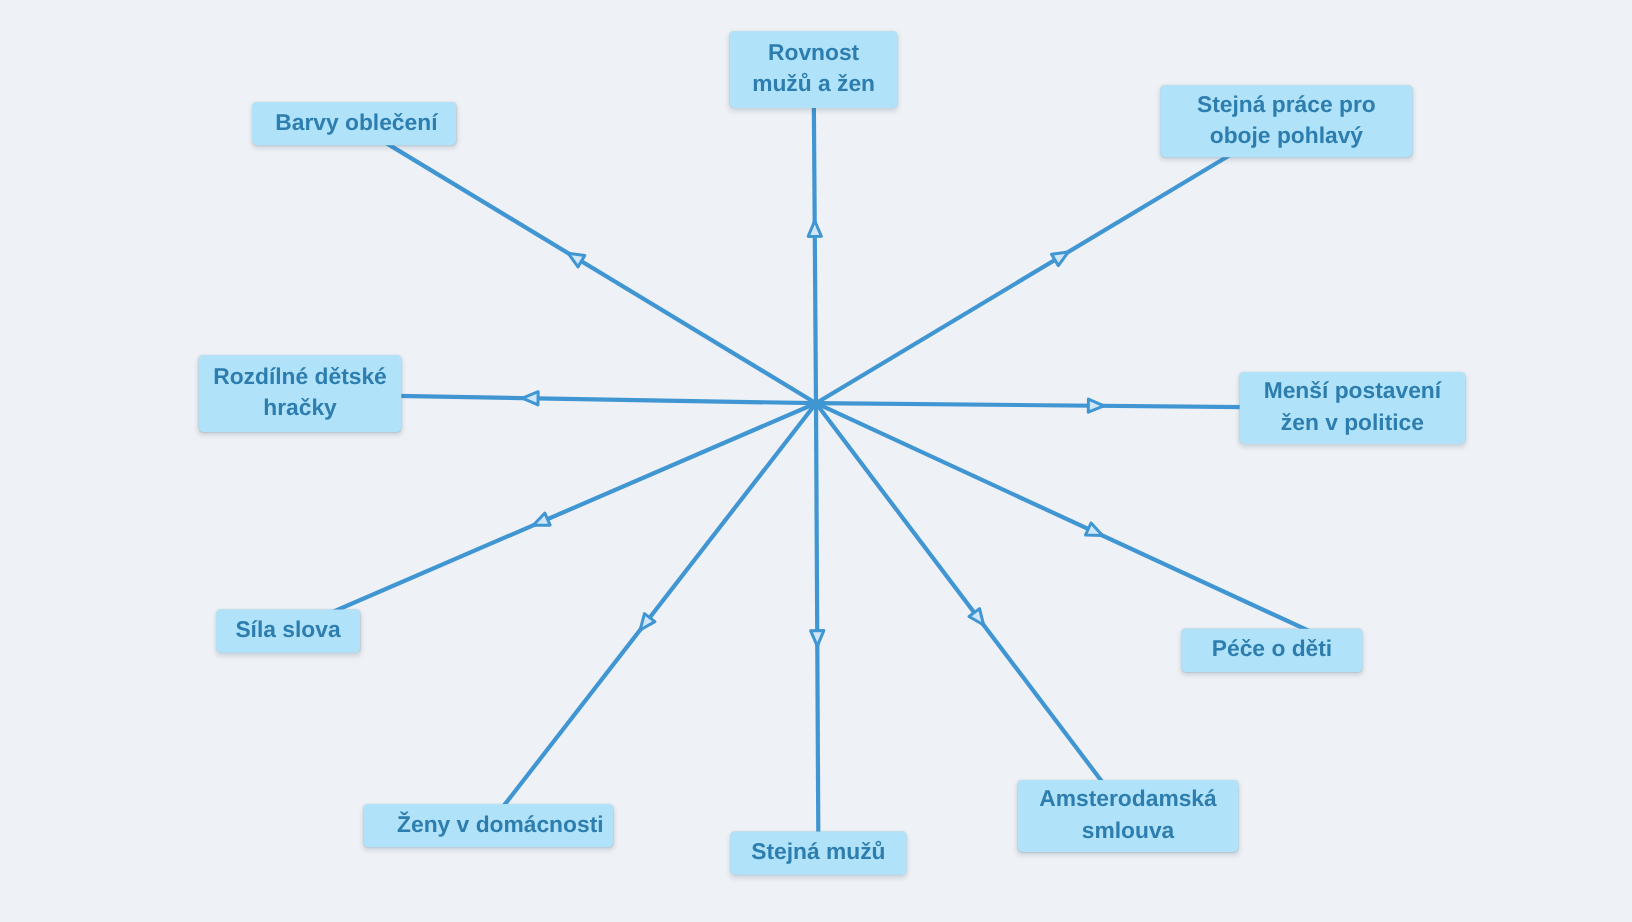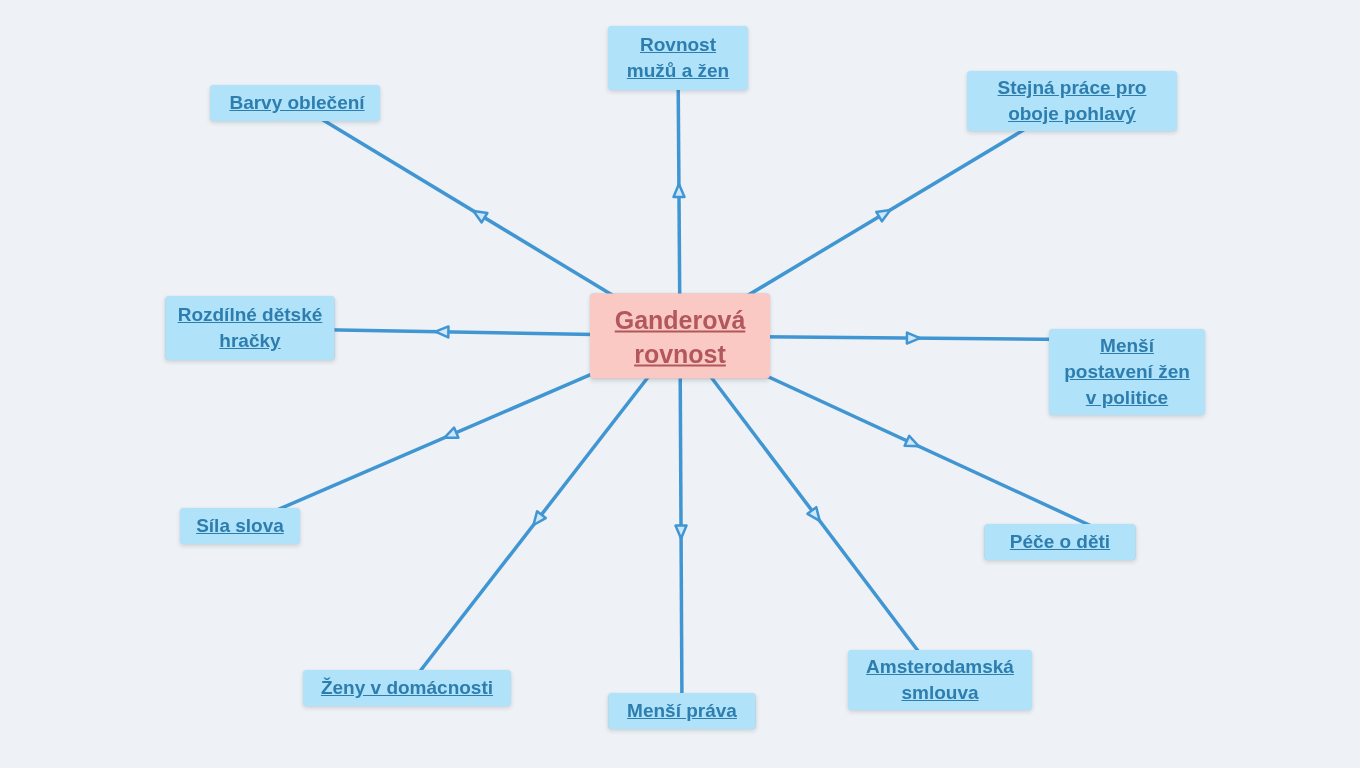--- a/index.html
+++ b/index.html
@@ -18,21 +18,20 @@
   #edges{position:absolute;left:0;top:0;width:1360px;height:768px;display:block;}
   .node{
     position:absolute;
     display:flex;align-items:center;justify-content:center;
     text-align:center;
     border-radius:4px;
     box-shadow:0 2px 4px rgba(45,70,100,0.18), 0 0 1px rgba(45,70,100,0.12);
     transform:translate(-50%,-50%);
     cursor:pointer;
     user-select:none;
-    text-decoration:underline;
   }
   .node.leaf{
     background:var(--node-fill);
     color:var(--node-text);
     font-size:19px;font-weight:700;line-height:26px;
     padding:4px 8px;
   }
   .node.center{
     background:var(--center-fill);
     color:var(--center-text);
@@ -60,43 +59,40 @@
       <line x1="680" y1="336" x2="407" y2="688" stroke="#4096d2" stroke-width="3.5"></line>
       <polygon points="533.4436090456945,524.9664821095806 537.0645998194648,511.3232264198168 545.7567735801831,518.0645998194648" fill="#cfe7f8" stroke="#4096d2" stroke-width="2.5" stroke-linejoin="round"></polygon>
       <line x1="680" y1="336" x2="240" y2="526" stroke="#4096d2" stroke-width="3.5"></line>
       <polygon points="444.31453234847856,437.7732701222479 454.0689448548006,427.5702589659025 458.4297410340975,437.6689448548006" fill="#cfe7f8" stroke="#4096d2" stroke-width="2.5" stroke-linejoin="round"></polygon>
       <line x1="680" y1="336" x2="224" y2="328" stroke="#4096d2" stroke-width="3.5"></line>
       <polygon points="435.3811539349249,331.70844129710395 448.4756301631789,326.4373226010687 448.2826773989313,337.43563016317887" fill="#cfe7f8" stroke="#4096d2" stroke-width="2.5" stroke-linejoin="round"></polygon>
       <line x1="680" y1="336" x2="295" y2="103" stroke="#4096d2" stroke-width="3.5"></line>
       <polygon points="473.38355513253225,210.95680089838964 487.35307224399054,212.98228643837123 481.65771356162867,222.39307224399053" fill="#cfe7f8" stroke="#4096d2" stroke-width="2.5" stroke-linejoin="round"></polygon>
     </svg>
 
-  <div class="node center" style="left: 680px; top: 336px; width: 180px; min-height: 85px;">
-    <span>Ganderová rovnost</span>
-  </div>
 
   <div class="node leaf" style="left: 678px; top: 58px; width: 140px; min-height: 64px;">
     <span>Rovnost mužů a žen</span>
   </div>
   <div class="node leaf" style="left: 1072px; top: 101px; width: 210px; min-height: 60px;">
     <span>Stejná práce pro oboje pohlavý</span>
   </div>
-  <div class="node leaf" style="left: 1127px; top: 340px; width: 156px; min-height: 60px; margin-top: 32px;">
+  <div class="node leaf" style="left: 1127px; top: 340px; width: 188px; min-height: 60px;">
     <span>Menší postavení žen v politice</span>
   </div>
   <div class="node leaf" style="left: 1060px; top: 542px; width: 151px; min-height: 36px;">
     <span>Péče o děti</span>
   </div>
   <div class="node leaf" style="left: 940px; top: 680px; width: 184px; min-height: 60px;">
     <span>Amsterodamská smlouva</span>
   </div>
   <div class="node leaf" style="left: 682px; top: 711px; width: 147px; min-height: 36px;">
-    <span>Menší práva</span>
+    <span>Stejná mužů</span>
   </div>
-  <div class="node leaf" style="left: 407px; top: 688px; width: 208px; min-height: 36px;">
+  <div class="node leaf" style="left: 407px; top: 688px; width: 208px; min-height: 36px; justify-content: flex-end;">
     <span>Ženy v domácnosti</span>
   </div>
   <div class="node leaf" style="left: 240px; top: 526px; width: 120px; min-height: 36px;">
     <span>Síla slova</span>
   </div>
   <div class="node leaf" style="left: 224px; top: 328px; width: 169px; min-height: 64px; margin-left: 26px;">
     <span>Rozdílné dětské hračky</span>
   </div>
   <div class="node leaf" style="left: 295px; top: 103px; width: 170px; min-height: 36px; padding-left: 12px;">
     <span>Barvy oblečení</span>

